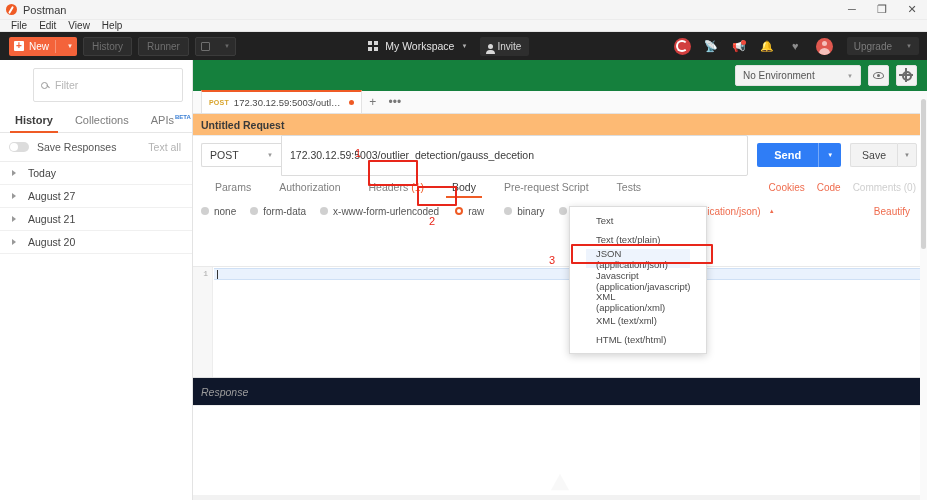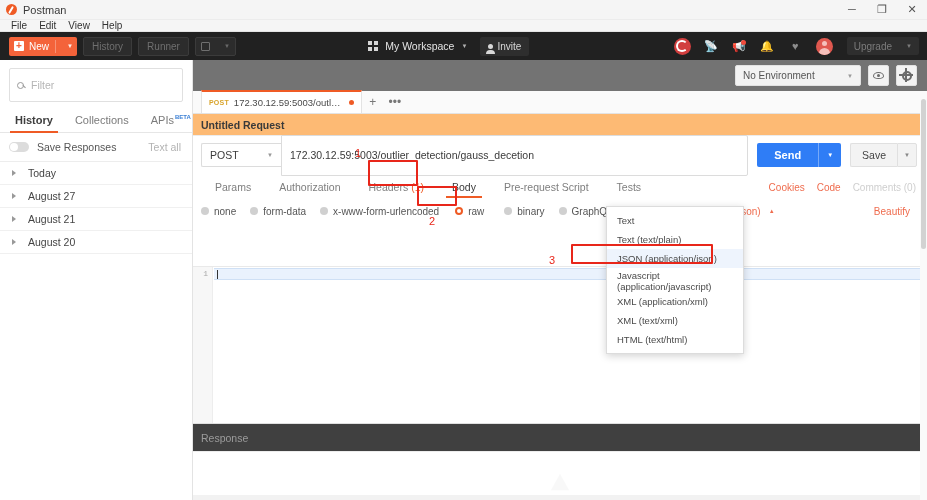--- a/index.html
+++ b/index.html
@@ -130,21 +130,21 @@
   .upg-caret { margin-left: 14px; font-size: 6px; }
 
   
   .sidebar {
     position: absolute; top: 60px; left: 0; width: 193px; height: 440px;
     background: #fff; border-right: 1px solid #e3e3e3;
   }
   .filter-wrap { padding: 8px 9px 7px 9px; }
   .filter-box {
     height: 21px; border: 1px solid #e0e0e0; border-radius: 2px;
-    display: flex; align-items: center; padding: 16px 7px;
+    display: flex; align-items: center; padding: 16px 7px; margin-left: 24px;
   }
   .mag {
     width: 7px; height: 7px; border: 1.3px solid #9a9a9a; border-radius: 50%;
     position: relative; margin-right: 7px; flex: none;
   }
   .mag::after {
     content: ""; position: absolute; width: 4px; height: 1.3px;
     background: #9a9a9a; transform: rotate(45deg); right: -3px; bottom: 0px;
   }
   .filter-ph { font-size: 10.5px; color: #b5b5b5; }
@@ -190,21 +190,21 @@
   }
 
   
   .main {
     position: absolute; top: 60px; left: 193px; width: 734px; height: 440px;
     background: #fff;
   }
 
   .envrow {
     height: 31px; display: flex; align-items: center; justify-content: flex-end;
-    padding-right: 10px; background: #737373;
+    padding-right: 10px; background: #15803d;
   }
   .env-select {
     width: 126px; height: 21px; background: #f3f3f3; border: 1px solid #e2e2e2;
     border-radius: 2px; display: flex; align-items: center; padding: 0 7px;
     font-size: 10px; color: #555;
   }
   .env-caret { margin-left: auto; font-size: 6px; color: #9a9a9a; }
   .env-icobtn {
     width: 21px; height: 21px; background: #f3f3f3; border: 1px solid #e2e2e2;
     border-radius: 2px; margin-left: 7px; display: flex; align-items: center;
@@ -347,22 +347,22 @@
   .code-line {
     position: absolute; top: 1px; left: 21px; right: 1px; height: 12px;
     background: #eaf2fd; border-top: 1px solid #cfe0f5; border-bottom: 1px solid #cfe0f5;
   }
   .caret-bar {
     position: absolute; left: 3px; top: 1px; width: 1px; height: 9px; background: #333;
   }
 
   
   .response {
-    position: absolute; bottom: 0; left: 0; right: 0; height: 77px;
-    border-top: 1px solid #e0e0e0; background: #404040;
+    position: absolute; bottom: 0; left: 0; right: 0; height: 123px;
+    border-top: 1px solid #e0e0e0; background: #0f172a; font-style: italic;
   }
   .resp-label {
     padding: 8px 0 0 8px; font-size: 10.5px; color: #9b9b9b;
   }
   .resp-body {
     position: absolute; top: 27px; left: 0; right: 0; bottom: 0; background: #fff;
     border-top: 1px solid #ededed;
   }
   .watermark {
     position: absolute; left: 50%; bottom: 6px; transform: translateX(-50%);
@@ -627,22 +627,22 @@
       </div>
     </div>
 
     <div class="vscroll-main">
       <div class="vscroll-thumb"></div>
     </div>
   </div>
 
   <div class="hscroll-bottom"></div>
 
-  <div style="position:absolute;left:606px;top:206px;width:138px;background:#fff;
-              border:1px solid #dcdcdc;box-shadow:0 2px 8px rgba(0,0,0,.18);z-index:30;padding:4px 0;">
+  <div style="position:absolute;left:569px;top:206px;width:138px;background:#fff;
+              border:1px solid #dcdcdc;box-shadow:0 2px 8px rgba(0,0,0,.18);z-index:30;padding:4px 16px;">
     <div style="height:19px;display:flex;align-items:center;padding:0 10px;font-size:9.5px;color:#4a4a4a;">
       <span>Text</span>
     </div>
     <div style="height:19px;display:flex;align-items:center;padding:0 10px;font-size:9.5px;color:#4a4a4a;">
       <span>Text (text/plain)</span>
     </div>
     <div style="height:19px;display:flex;align-items:center;padding:0 10px;font-size:9.5px;color:#4a4a4a;background:#eef4fd;">
       <span>JSON (application/json)</span>
     </div>
     <div style="height:24px;display:flex;align-items:flex-end;padding:0 10px;font-size:9.5px;color:#4a4a4a;">

